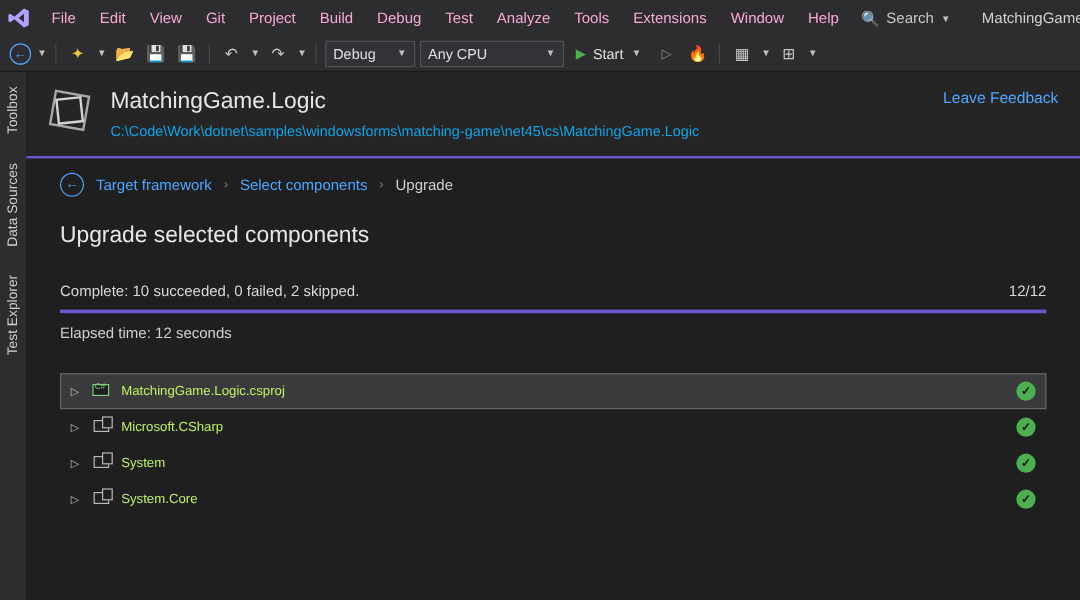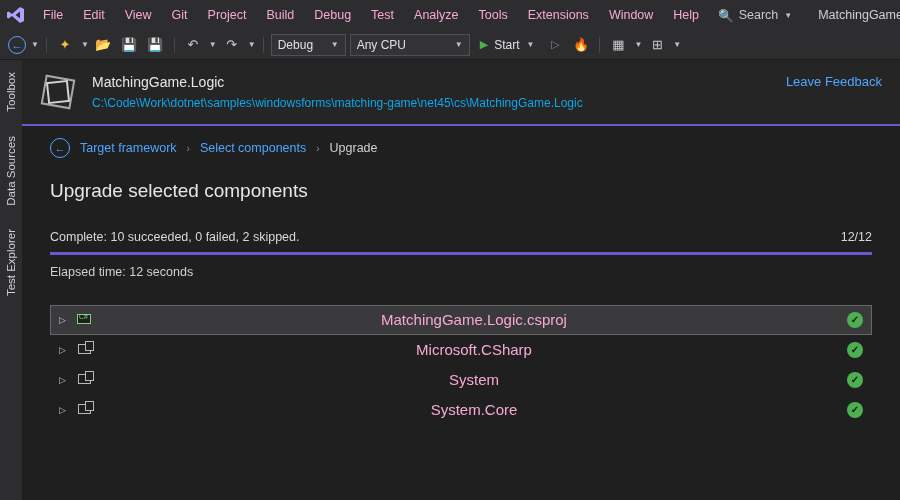--- a/index.html
+++ b/index.html
@@ -29,42 +29,42 @@
   .main { flex:1; display:flex; flex-direction:column; background:#1f1f1f; }
   .tabrow { height:24px; background:#2d2d30; display:flex; align-items:center; border-bottom:2px solid #6b57d1; }
   .tab { height:22px; background:#1f1f1f; display:flex; align-items:center; padding:0 8px; gap:6px; color:#d6d6d6; font-size:12px; position:relative; border-top:2px solid #1f1f1f; cursor:pointer; margin-left:4px;}
   .tab .pin, .tab .close { font-size:11px; color:#aaa; cursor:pointer;}
   .tabrow-right { margin-left:auto; display:flex; gap:6px; padding-right:8px; color:#c6c6c6; }
   .tabrow-right span { cursor:pointer; font-size:12px; }
 
   .header { background:#252526; padding:14px 18px 14px 18px; display:flex; gap:16px; border-bottom:2px solid #6b57d1; }
   .hdr-icon { width:36px; height:36px; display:flex; align-items:center; justify-content:center; }
   .hdr-txt { flex:1; }
-  .hdr-title { color:#e6e6e6; font-size:14px; margin-bottom:6px; }
+  .hdr-title { color:#e6e6e6; font-size:19px; margin-bottom:6px; }
   .hdr-path { color:#0ea5e9; font-size:12px; }
   .feedback { color:#4ea6ff; font-size:13px; cursor:pointer; align-self:flex-start;margin-left:32px; }
 
   .content { padding:12px 28px; overflow:auto; flex:1; }
   .crumbs { display:flex; align-items:center; gap:10px; font-size:12.5px; color:#4ea6ff; margin-bottom:22px;}
   .crumbs .back { width:20px;height:20px;border:1.3px solid #4ea6ff;border-radius:50%;display:flex;align-items:center;justify-content:center;font-size:11px;color:#4ea6ff;cursor:pointer;}
   .crumbs a { color:#4ea6ff; cursor:pointer;}
   .crumbs .chev { color:#888; font-size:10px;}
   .crumbs .cur { color:#d0d0d0; cursor:default;}
 
   h2 { font-weight:400; font-size:19px; color:#e6e6e6; margin-bottom:28px;}
 
   .status-row { display:flex; justify-content:space-between; color:#d8d8d8; font-size:12.5px; padding-bottom:8px;}
   .progress { height:2.5px; background:#6b57d1; margin-bottom:10px;}
   .elapsed { color:#d0d0d0; font-size:12.5px; margin-bottom:26px;}
 
   .result-row { display:flex; align-items:center; height:30px; padding:0 8px; border:1px solid transparent; cursor:pointer;}
   .result-row.sel { background:#3a3a3c; border:1px solid #666; }
   .rchev { width:14px; font-size:9px; color:#c0c0c0;}
   .ricon { width:18px; text-align:center; margin-right:8px; margin-left:2px; }
-  .rname { flex:1; color:#f9a8d4; font-size:15px;text-align:center;}
+  .rname { flex:1; color:#bef264; font-size:11px;}
   .rcheck { width:16px;height:16px;border-radius:50%;background:#4caf50;display:flex;align-items:center;justify-content:center;color:#111;font-size:10px;font-weight:bold;}
   .refsvg { width:13px;height:10px;border:1.5px solid #b8b8b8; position:relative; display:inline-block;}
   .refsvg::after{content:"";position:absolute;left:6px;top:-4px;width:7px;height:8px;border:1.5px solid #b8b8b8;background:#1f1f1f;}
   .csproj-ic { width:14px;height:10px;border:1.5px solid #7ecf7e;background:#1f1f1f;display:inline-block;position:relative;}
   .csproj-ic::before{content:"C#";position:absolute;left:1px;top:-2px;font-size:7px;color:#7ecf7e;}
 </style>
 </head>
 <body>
 
 <div class="topbar">

